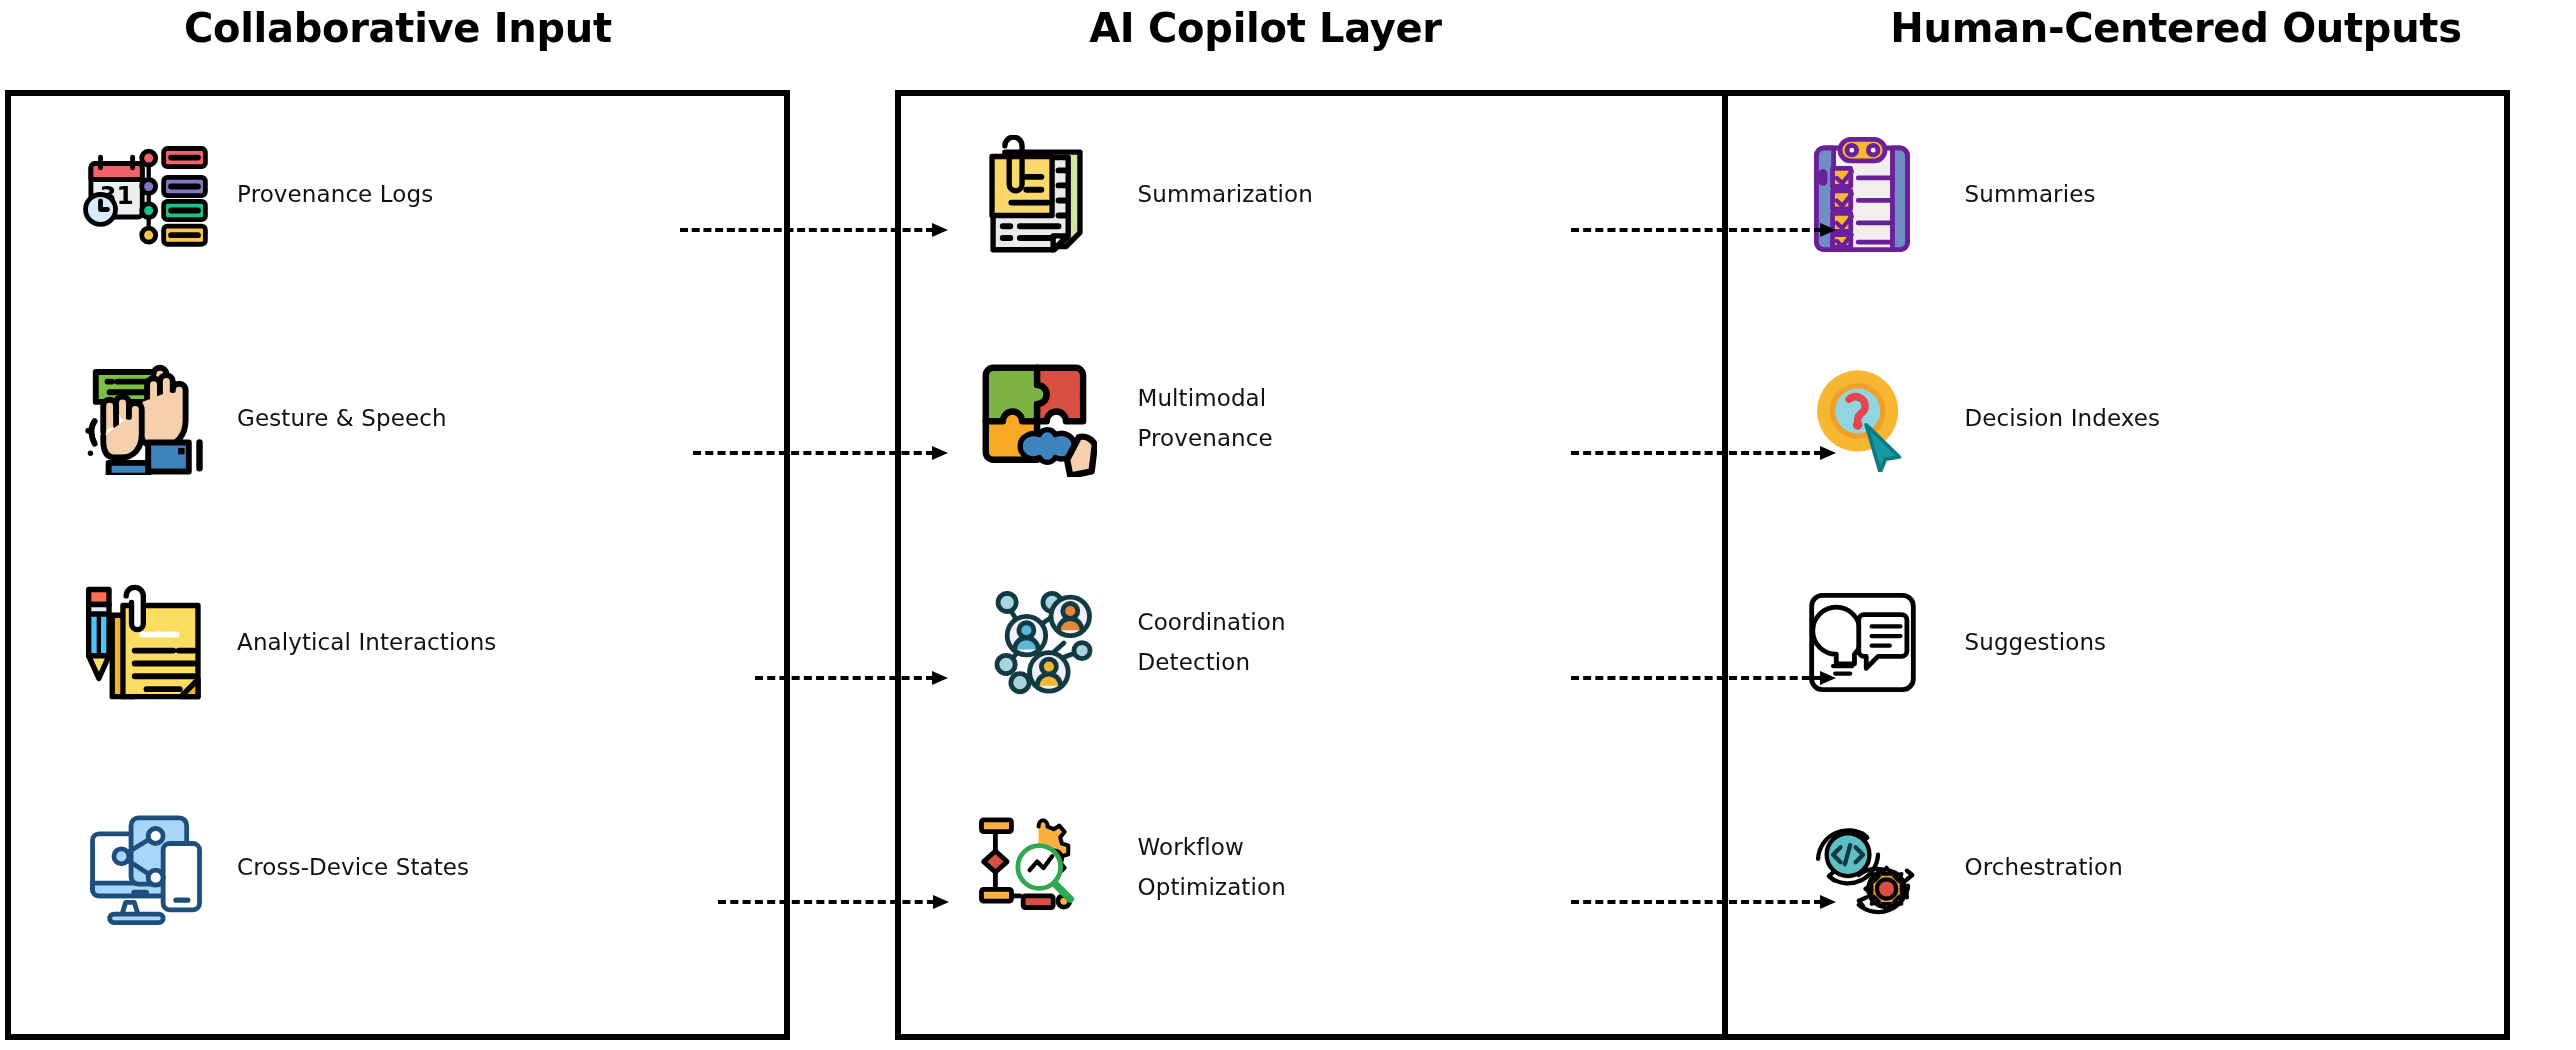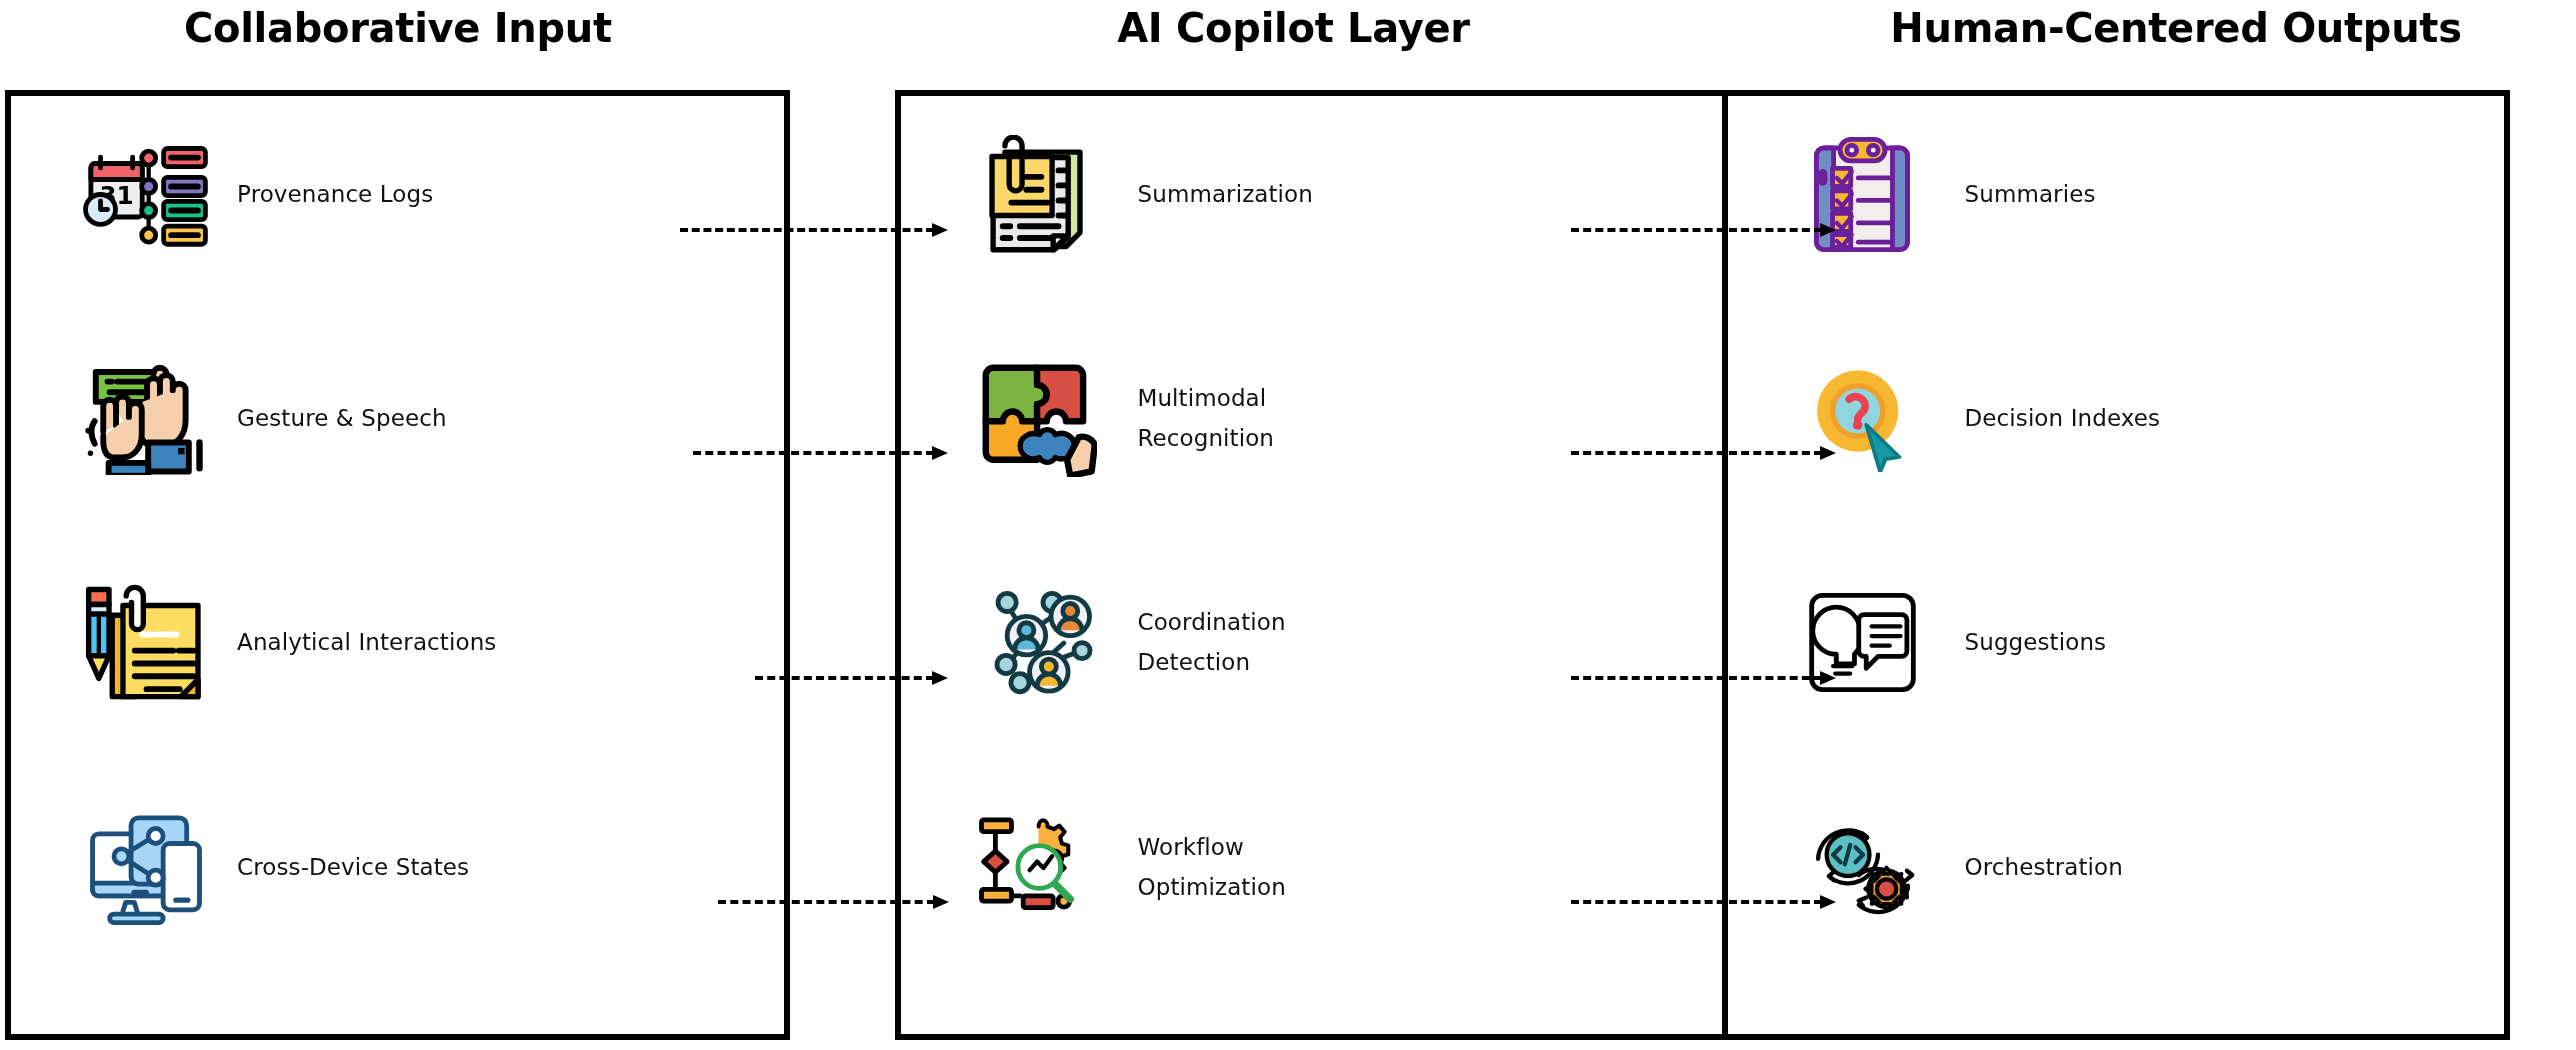--- a/index.html
+++ b/index.html
@@ -28,21 +28,21 @@
     text-align: center;
     font-family: "DejaVu Sans", sans-serif;
     font-weight: bold;
     font-size: 40px;
     letter-spacing: -0.3px;
     color: #000000;
     line-height: 54px;
     white-space: nowrap;
   }
   .col-header.h1 { left: 5.4px;   width: 785px; }
-  .col-header.h2 { left: 901px; width: 785px; }
+  .col-header.h2 { left: 873px; width: 785px; }
   .col-header.h3 { left: 1782px; width: 788px; }
 
   
   .panel {
     position: absolute;
     top: 90px;
     height: 950px;
     border: 6.4px solid #000000;
     box-sizing: border-box;
     background: #ffffff;
@@ -263,21 +263,21 @@
           <g stroke="#000" stroke-width="12" stroke-linejoin="round" stroke-linecap="round">
             <path d="M22 30a14 14 0 0114-14h82v32a18 18 0 110 36v32H22z" fill="#7cb342"></path>
             <path d="M118 16h72a14 14 0 0114 14v86h-32a18 18 0 10-36 0h-18V84a18 18 0 100-36z" fill="#d94f43"></path>
             <path d="M22 116h32a18 18 0 1136 0h28v72H36a14 14 0 01-14-14z" fill="#f9a825"></path>
             <path d="M120 138a20 20 0 0136 0c24-10 44 6 44 26 0 22-24 36-44 26a20 20 0 01-36 0c-24 10-44-6-44-26 0-22 24-34 44-26z" fill="#3d84bf" transform="translate(24,28) scale(0.82)"></path>
             <path d="M196 146c12-4 26 4 30 14l-6 50-40 8-6-30z" fill="#f6d0ac"></path>
           </g>
         </svg>
       </div>
       <div class="row-label">Multimodal
-Recognition</div>
+Provenance</div>
     </div>
 
     <div class="row r2">
       <div class="icon-cell">
         <svg width="123" height="118" viewBox="0 0 230 220">
           <g stroke="#123a42" stroke-width="9" stroke-linecap="round" stroke-linejoin="round" fill="none">
             <path d="M62 40L96 96M150 60L104 92M168 112L126 150M64 150L96 112M90 180L120 162M196 128L164 140"></path>
             <circle cx="62" cy="36" r="17" fill="#a8d4de"></circle>
             <circle cx="146" cy="36" r="17" fill="#a8d4de"></circle>
             <circle cx="60" cy="152" r="17" fill="#a8d4de"></circle>

